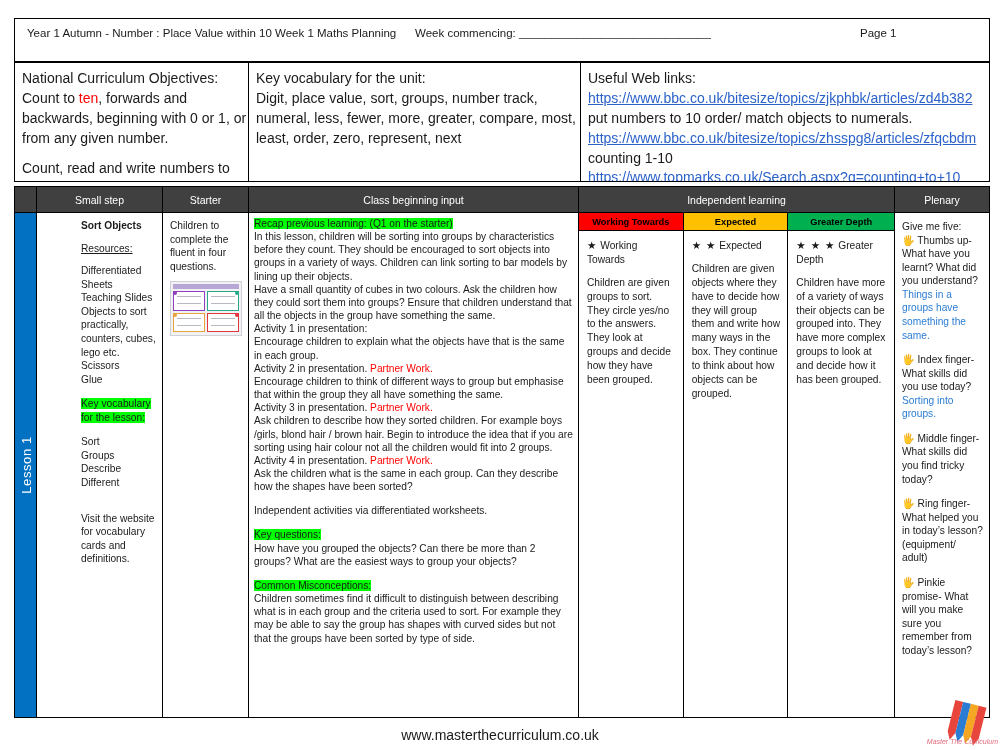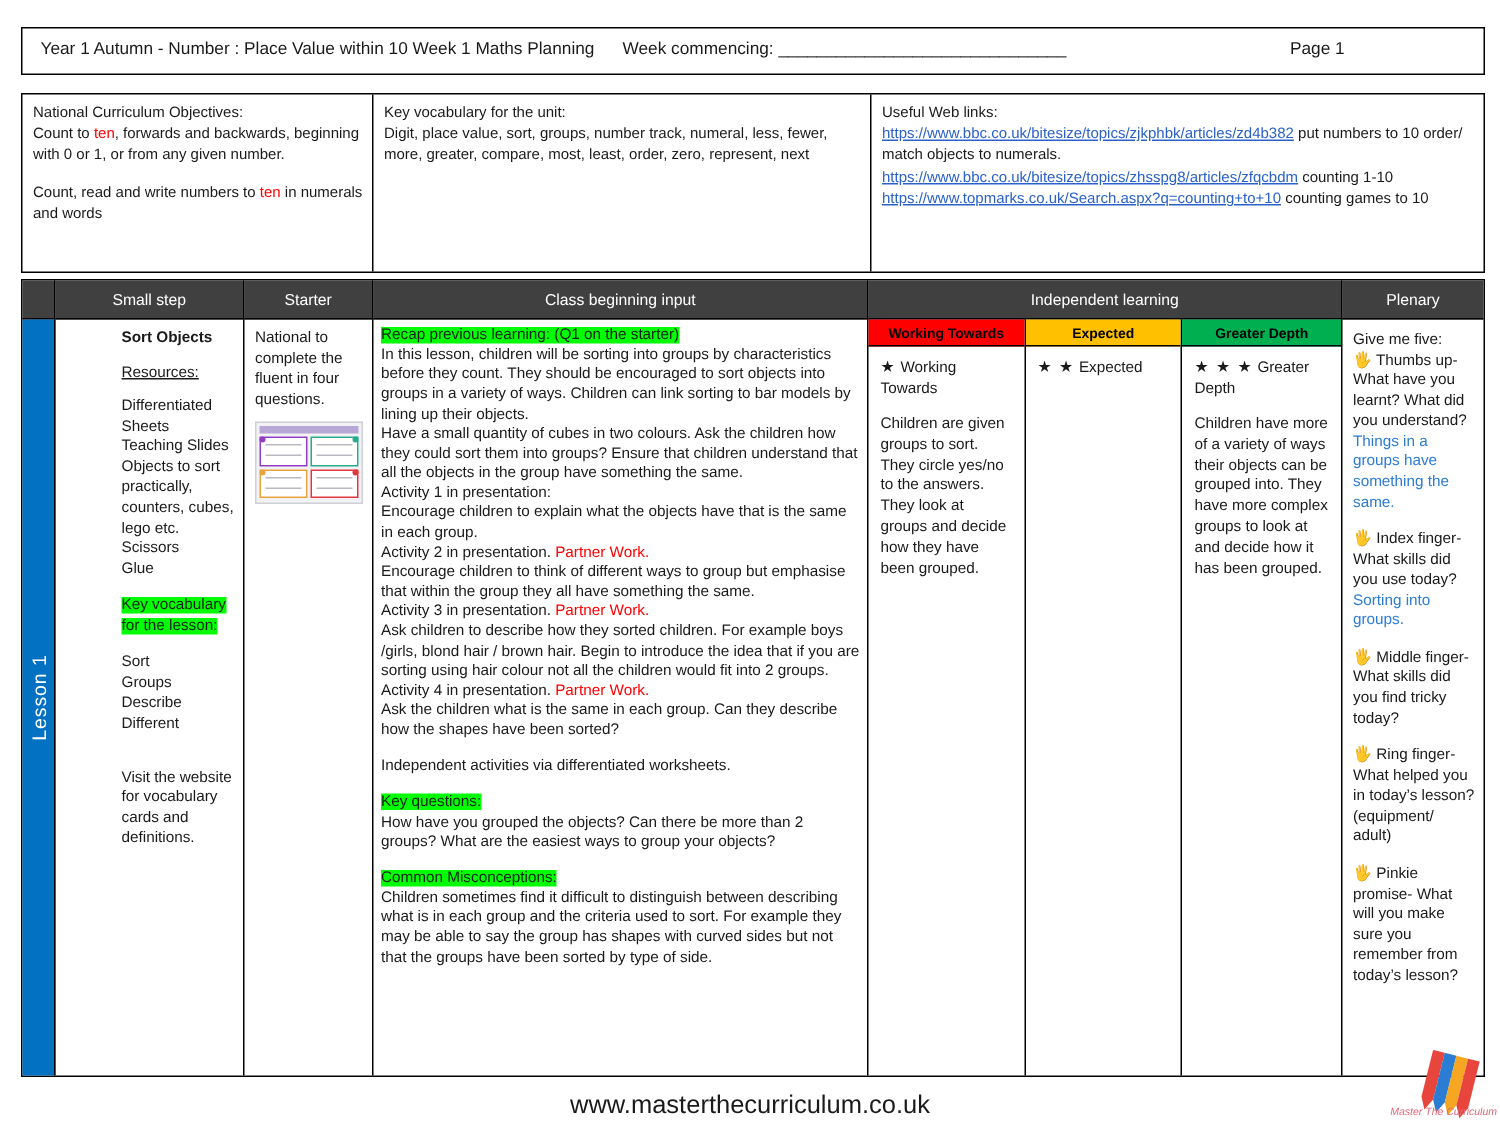--- a/index.html
+++ b/index.html
@@ -19,21 +19,21 @@
     position: absolute;
     left: 0; top: 0;
     width: 1000px;
     height: 750px;
   }
 
   
   .header-bar {
     position: absolute;
     left: 14px; top: 18px;
-    width: 976px; height: 32px;
+    width: 976px; height: 44px;
     border: 1px solid #000;
     box-sizing: border-box;
   }
   .header-bar .h-title {
     position: absolute;
     left: 12px; top: 8px;
     font-size: 11.5px;
     white-space: nowrap;
   }
   .header-bar .h-week {
@@ -54,21 +54,21 @@
     position: absolute;
     left: 14px; top: 62px;
     width: 976px; height: 120px;
     display: flex;
     border: 1px solid #000;
     box-sizing: border-box;
   }
   .info-cell {
     box-sizing: border-box;
     padding: 6px 0 4px 7px;
-    font-size: 10px;
+    font-size: 14px;
     line-height: 1.42;
     overflow: hidden;
   }
   .info-cell.c1 { width: 234px; border-right: 1px solid #000; }
   .info-cell.c2 { width: 332px; border-right: 1px solid #000; }
   .info-cell.c3 { width: 408px; }
   .red-word { color: #ff0000; }
   .weblink {
     color: #2b62c9;
     text-decoration: underline;
@@ -250,21 +250,21 @@
     height: 1px;
     background: #b9b9c2;
   }
 
   
   .footer-url {
     position: absolute;
     left: 0; top: 727px;
     width: 1000px;
     text-align: center;
-    font-size: 17px;
+    font-size: 14px;
   }
   .logo {
     position: absolute;
     right: 8px;
     top: 700px;
     width: 62px;
     height: 46px;
   }
   .logo svg { display: block; }
   .logo-text {
@@ -348,21 +348,21 @@
           <span class="list-line">Groups</span>
           <span class="list-line">Describe</span>
           <span class="list-line">Different</span>
         </div>
         <span class="spacer-line"></span>
         <span class="spacer-line"></span>
         <div>Visit the website for vocabulary cards and definitions.</div>
       </div>
 
       <div class="col starter">
-        <div>National to complete the fluent in four questions.</div>
+        <div>Children to complete the fluent in four questions.</div>
         <div class="thumb">
           <div class="thumb-bar"></div>
           <div class="thumb-grid">
             <div class="q q1">
                 <span class="dot"></span>
                 <span class="ln" style="top:4px"></span>
                 <span class="ln" style="top:11px"></span>
               </div>
             <div class="q q2">
                 <span class="dot"></span>
@@ -412,20 +412,21 @@
           <div class="indep-body">
             <div class="stars-line"><span class="star">★</span> <span>Working Towards</span></div>
             <div>Children are given groups to sort. They circle yes/no to the answers. They look at groups and decide how they have been grouped.</div>
           </div>
         </div>
 
         <div class="indep-col ex">
           <div class="indep-head ex">Expected</div>
           <div class="indep-body">
             <div class="stars-line"><span class="star">★ ★</span> <span>Expected</span></div>
+            <div>Children are given objects where they have to decide how they will group them and write how many ways in the box. They continue to think about how objects can be grouped.</div>
           </div>
         </div>
 
         <div class="indep-col gd">
           <div class="indep-head gd">Greater Depth</div>
           <div class="indep-body">
             <div class="stars-line"><span class="star">★ ★ ★</span> <span>Greater Depth</span></div>
             <div>Children have more of a variety of ways their objects can be grouped into. They have more complex groups to look at and decide how it has been grouped.</div>
           </div>
         </div>

